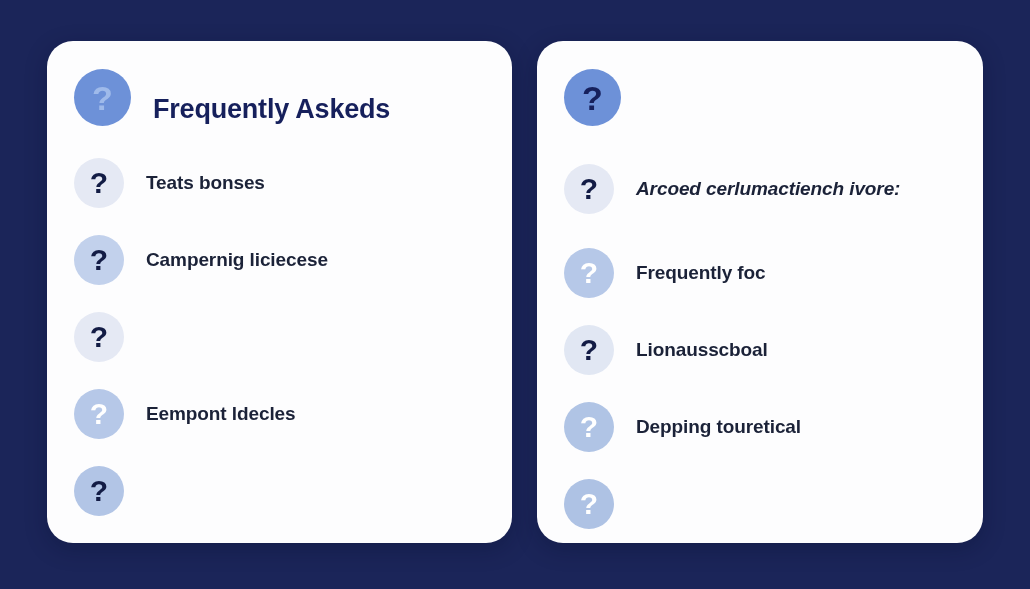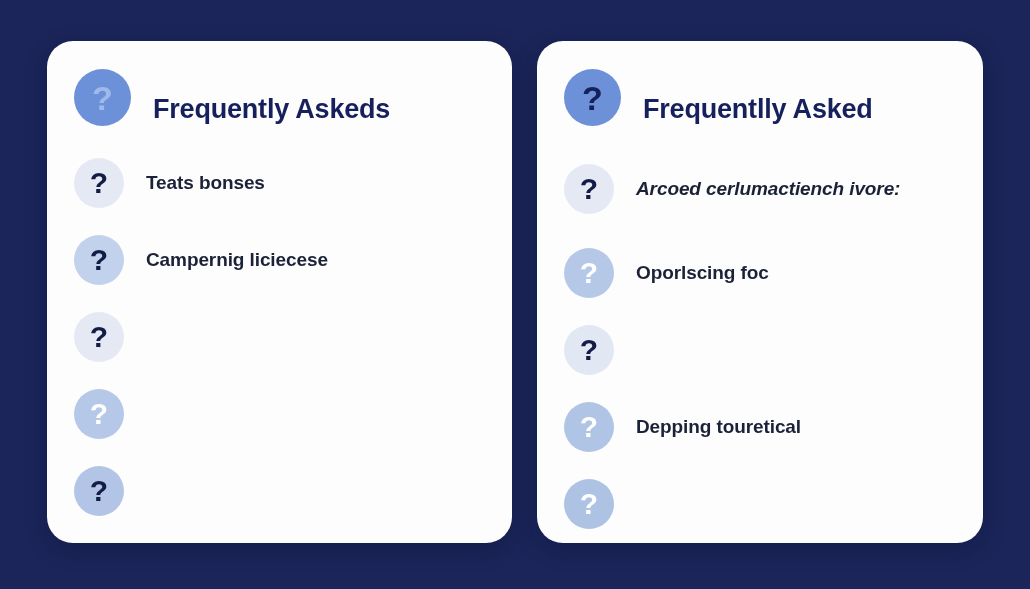--- a/index.html
+++ b/index.html
@@ -111,43 +111,44 @@
       </div>
       <div class="faq-item">
         <div class="qcircle qcircle-sm" style="background: rgb(194, 209, 236); color: rgb(19, 28, 69);">?</div>
         <div class="faq-label faq-label-nowrap">Campernig liciecese</div>
       </div>
       <div class="faq-item">
         <div class="qcircle qcircle-sm" style="background: rgb(229, 233, 244); color: rgb(19, 28, 69);">?</div>
       </div>
       <div class="faq-item">
         <div class="qcircle qcircle-sm" style="background: rgb(182, 200, 232); color: rgb(255, 255, 255);">?</div>
+        <div class="faq-label faq-label-nowrap">Eempont ldecles</div>
       </div>
       <div class="faq-item">
         <div class="qcircle qcircle-sm" style="background: rgb(178, 197, 230); color: rgb(19, 28, 69);">?</div>
       </div>
     </div>
   </div>
 
   <div class="card card-right">
     <div class="card-header">
       <div class="qcircle qcircle-lg" style="background: rgb(109, 145, 216); color: rgb(22, 32, 92);">?</div>
-      <div class="card-title">Frequentlly Asked</div>
     </div>
     <div class="faq-list">
       <div class="faq-item faq-item-tall">
         <div class="qcircle qcircle-sm" style="background: rgb(229, 233, 244); color: rgb(19, 28, 69);">?</div>
         <div class="faq-label faq-label-wrap">Arcoed cerlumactiench ivore:</div>
       </div>
       <div class="faq-item">
         <div class="qcircle qcircle-sm" style="background: rgb(182, 200, 232); color: rgb(255, 255, 255);">?</div>
-        <div class="faq-label faq-label-nowrap">Oporlscing foc</div>
+        <div class="faq-label faq-label-nowrap">Frequently foc</div>
       </div>
       <div class="faq-item">
         <div class="qcircle qcircle-sm" style="background: rgb(225, 231, 243); color: rgb(19, 28, 69);">?</div>
+        <div class="faq-label faq-label-nowrap">Lionausscboal</div>
       </div>
       <div class="faq-item">
         <div class="qcircle qcircle-sm" style="background: rgb(176, 196, 229); color: rgb(255, 255, 255);">?</div>
         <div class="faq-label faq-label-nowrap">Depping touretical</div>
       </div>
       <div class="faq-item">
         <div class="qcircle qcircle-sm" style="background: rgb(174, 194, 228); color: rgb(255, 255, 255);">?</div>
       </div>
     </div>
   </div>

